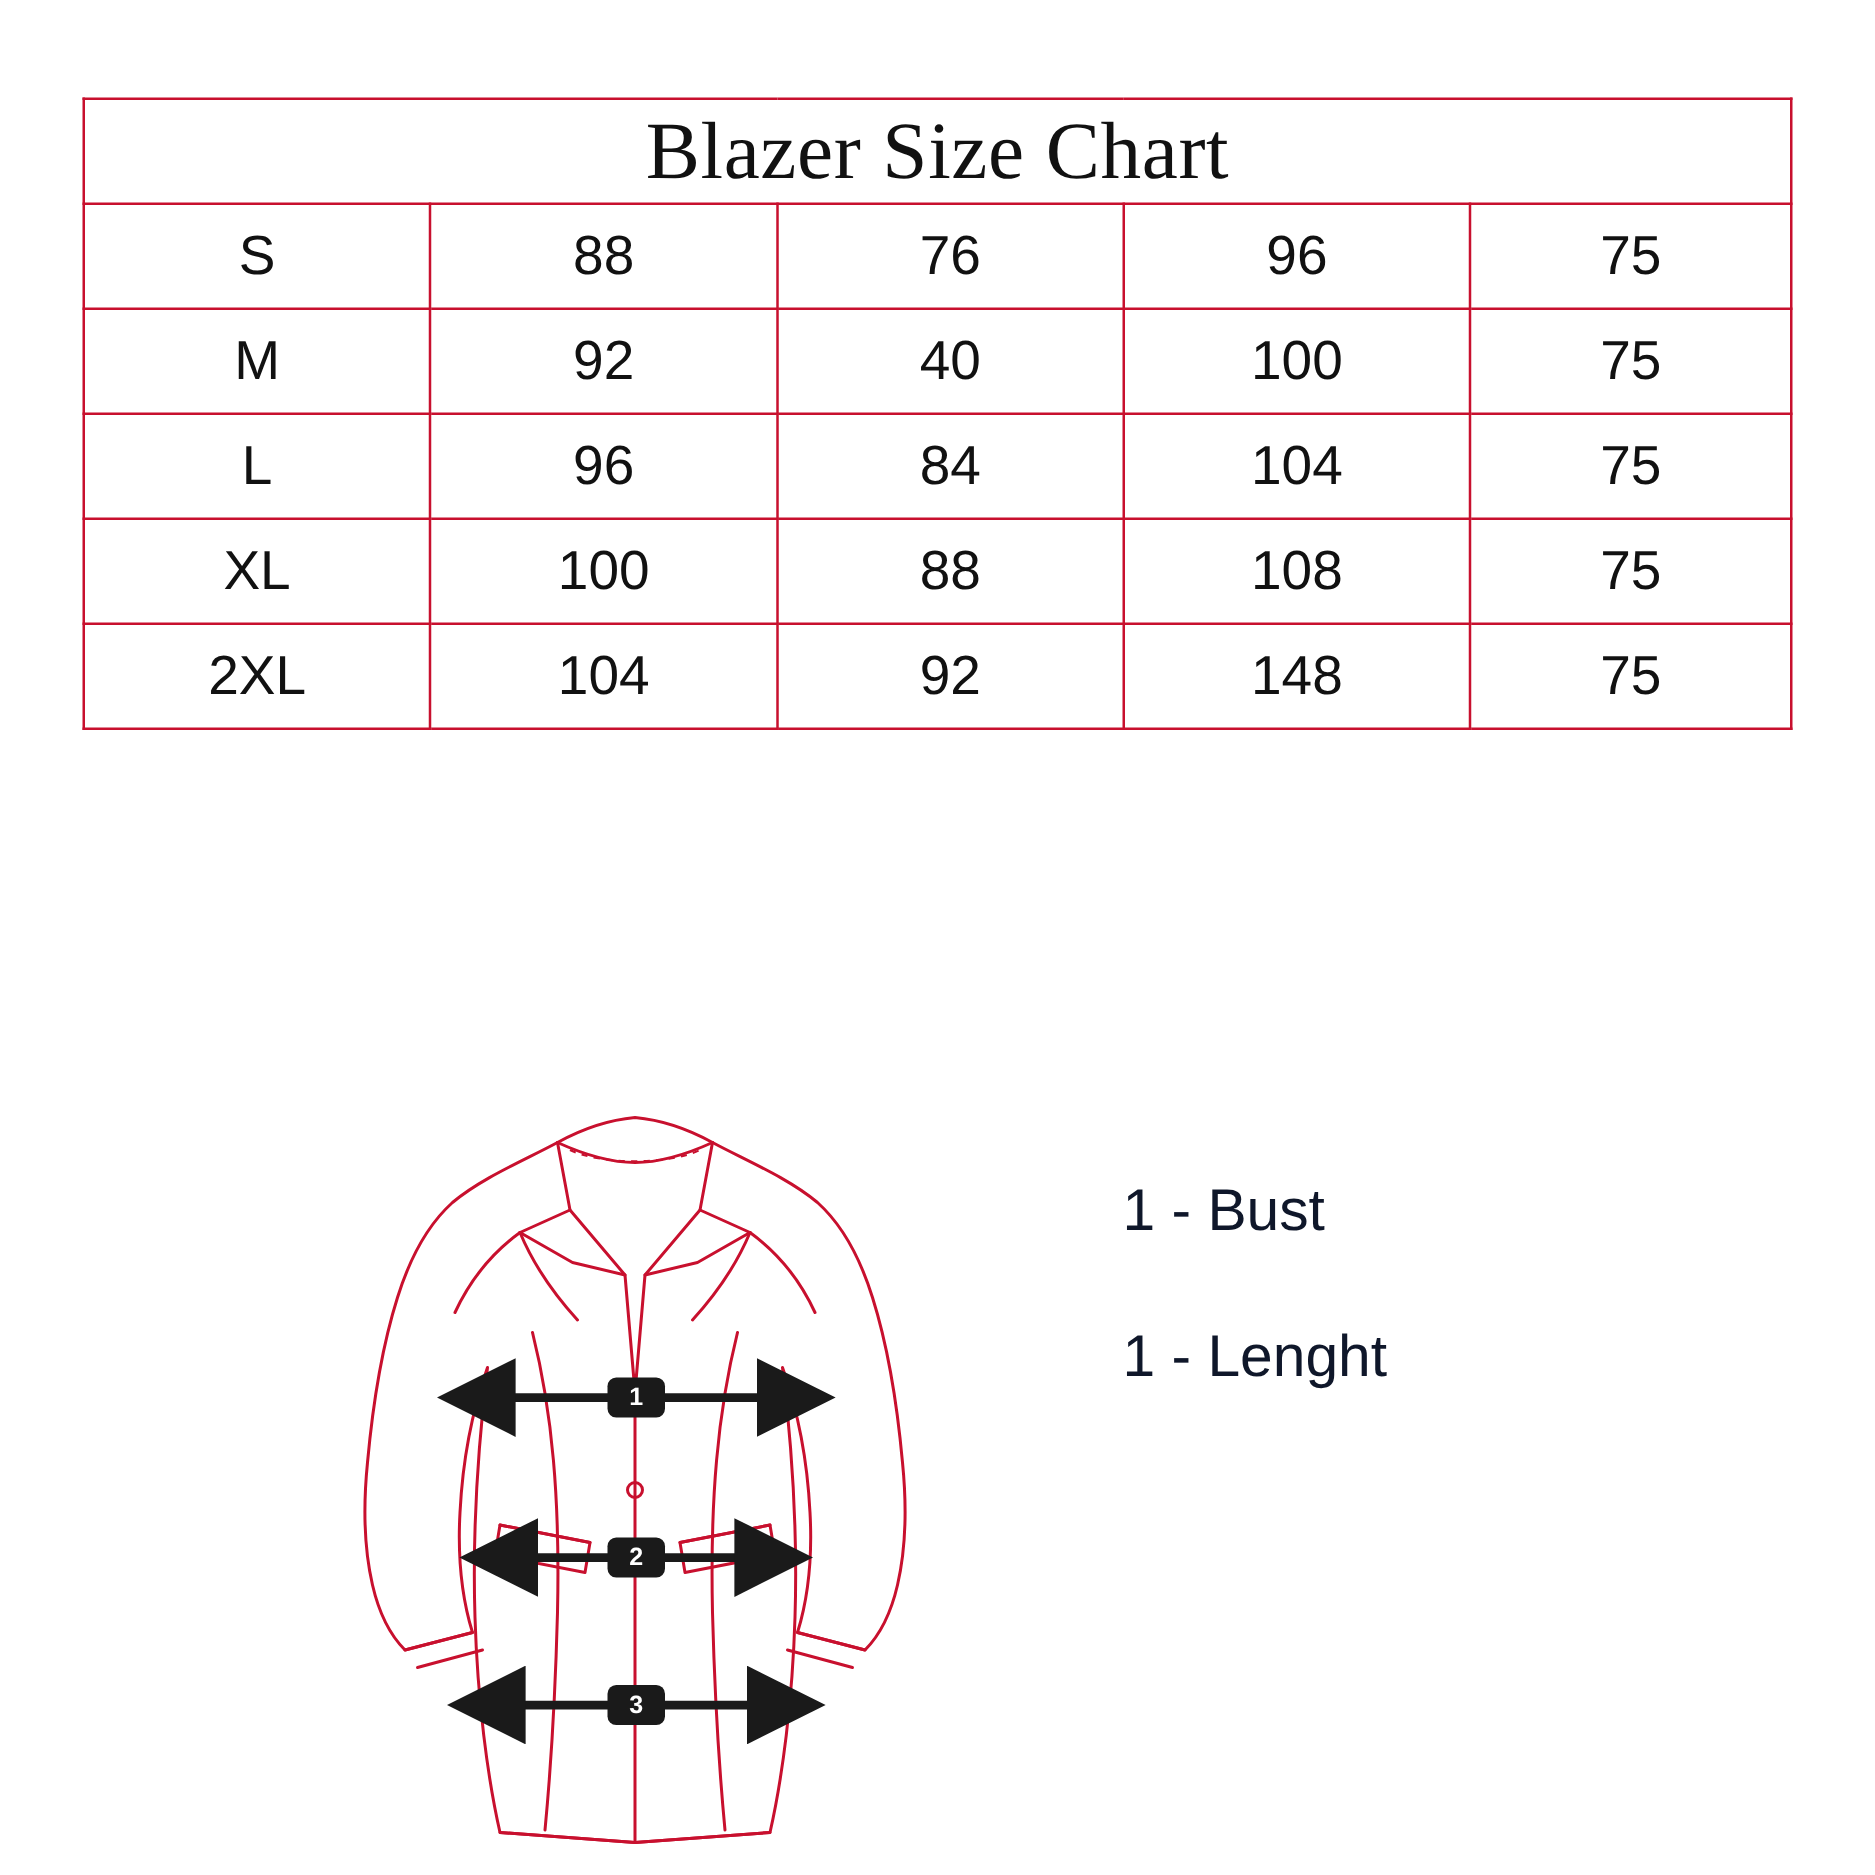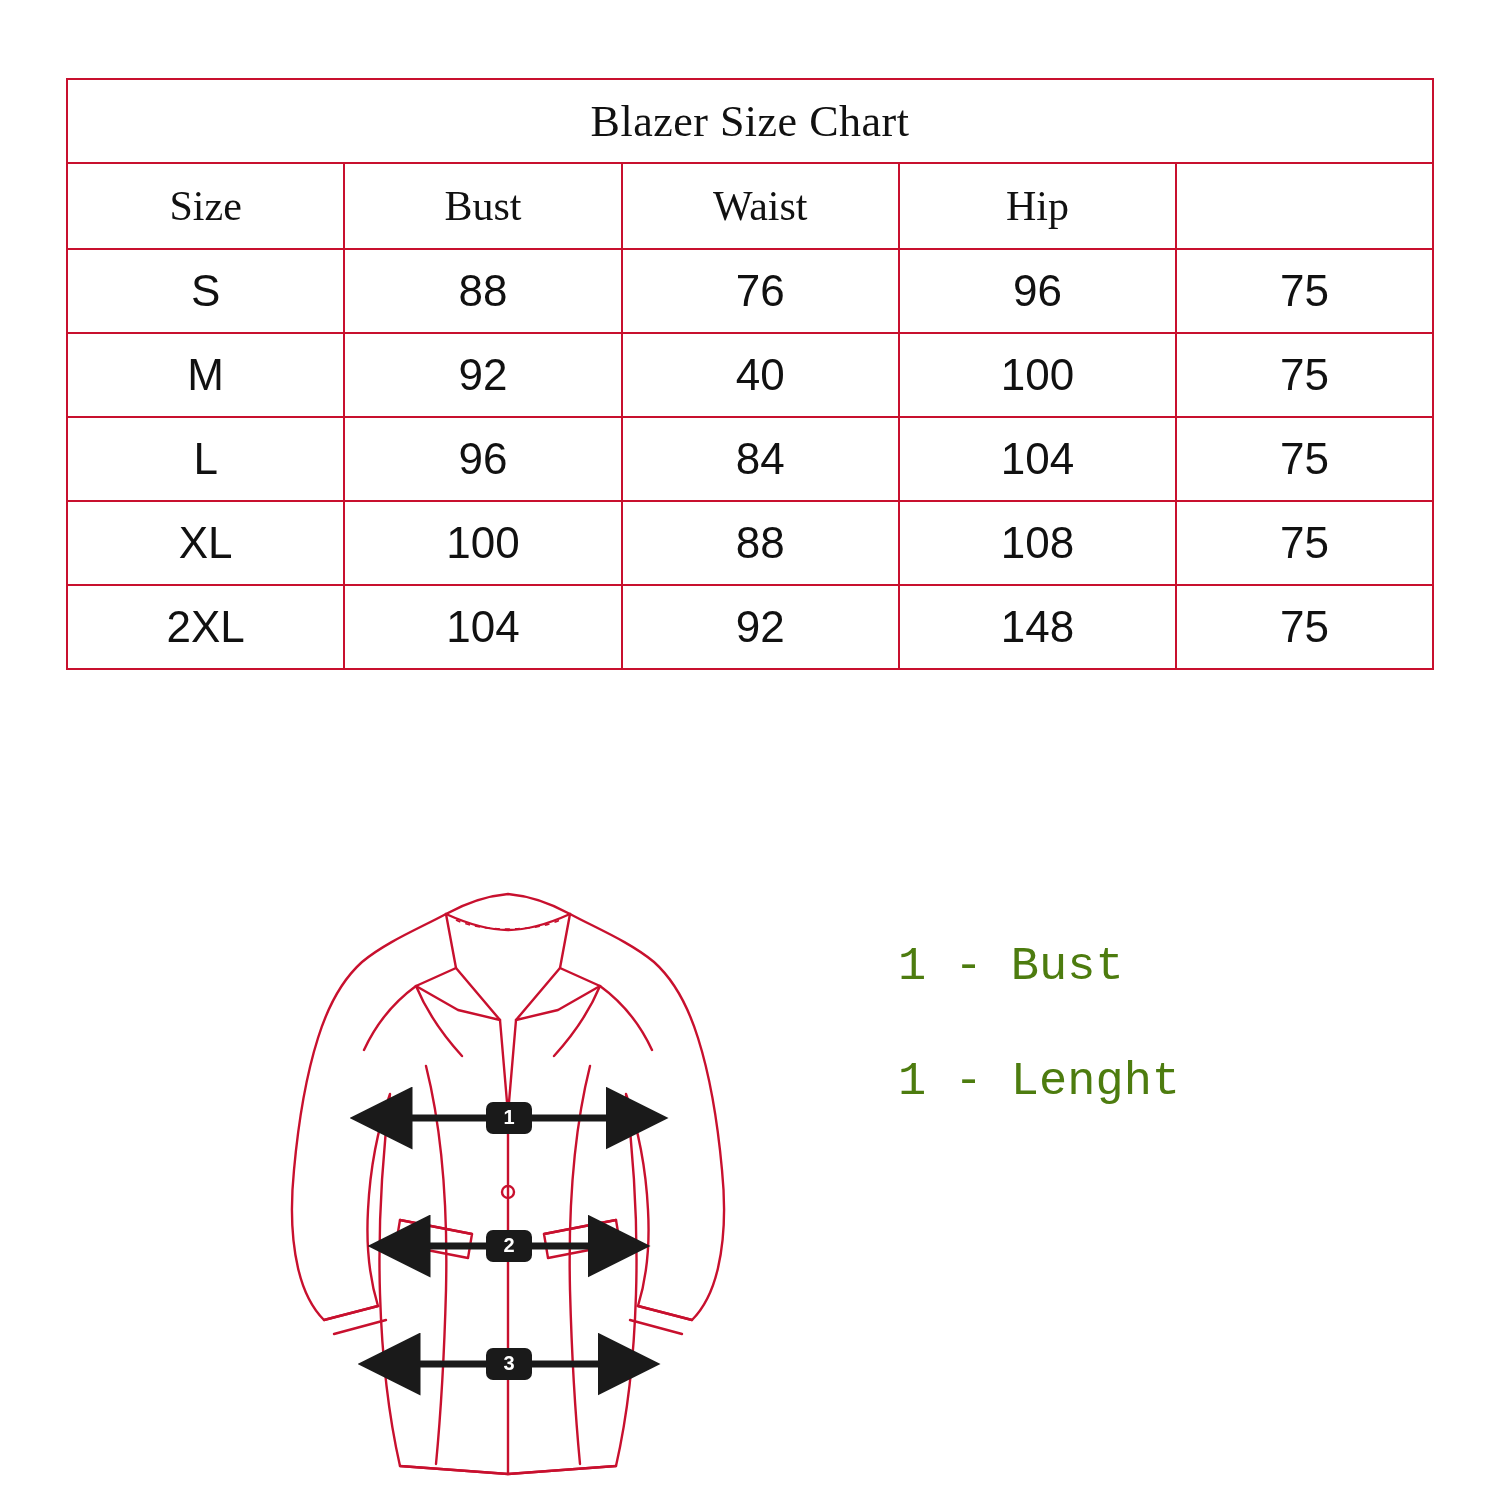--- a/index.html
+++ b/index.html
@@ -29,21 +29,21 @@
     table-layout: fixed;
   }
   table.size-chart td {
     border: 2px solid #c8102e;
     text-align: center;
     vertical-align: middle;
     color: #111111;
   }
   td.chart-title {
     font-family: "Liberation Serif", serif;
-    font-size: 44px;
+    font-size: 65px;
     height: 80px;
     letter-spacing: 0.5px;
   }
   tr.header-row td {
     font-family: "Liberation Serif", serif;
     font-size: 42px;
     height: 82px;
   }
   tr.data-row td {
     font-family: "Liberation Sans", sans-serif;
@@ -57,23 +57,23 @@
   col.c-len   { width: 18.8%; }
 
   
   #legend {
     position: absolute;
     left: 898px;
     top: 940px;
     width: 520px;
   }
   .legend-item {
-    font-family: Liberation Mono, monospace;
+    font-family: Liberation Sans, sans-serif;
     font-size: 47px;
-    color: #4d7c0f;
+    color: #0f172a;
     margin-bottom: 62px;
     white-space: nowrap;
   }
 
   
   #blazer-illustration {
     position: absolute;
     left: 250px;
     top: 870px;
     width: 520px;
@@ -95,27 +95,20 @@
       <colgroup>
         <col class="c-size">
           <col class="c-bust">
           <col class="c-waist">
           <col class="c-hip">
           <col class="c-len">
       </colgroup>
       <tbody>
         <tr>
           <td class="chart-title" colspan="5">Blazer Size Chart</td>
-        </tr>
-        <tr class="header-row">
-          <td>Size</td>
-          <td>Bust</td>
-          <td>Waist</td>
-          <td>Hip</td>
-          <td></td>
         </tr>
 
         <tr class="data-row">
           <td>S</td>
           <td>88</td>
           <td>76</td>
           <td>96</td>
           <td>75</td>
         </tr>
         <tr class="data-row">

